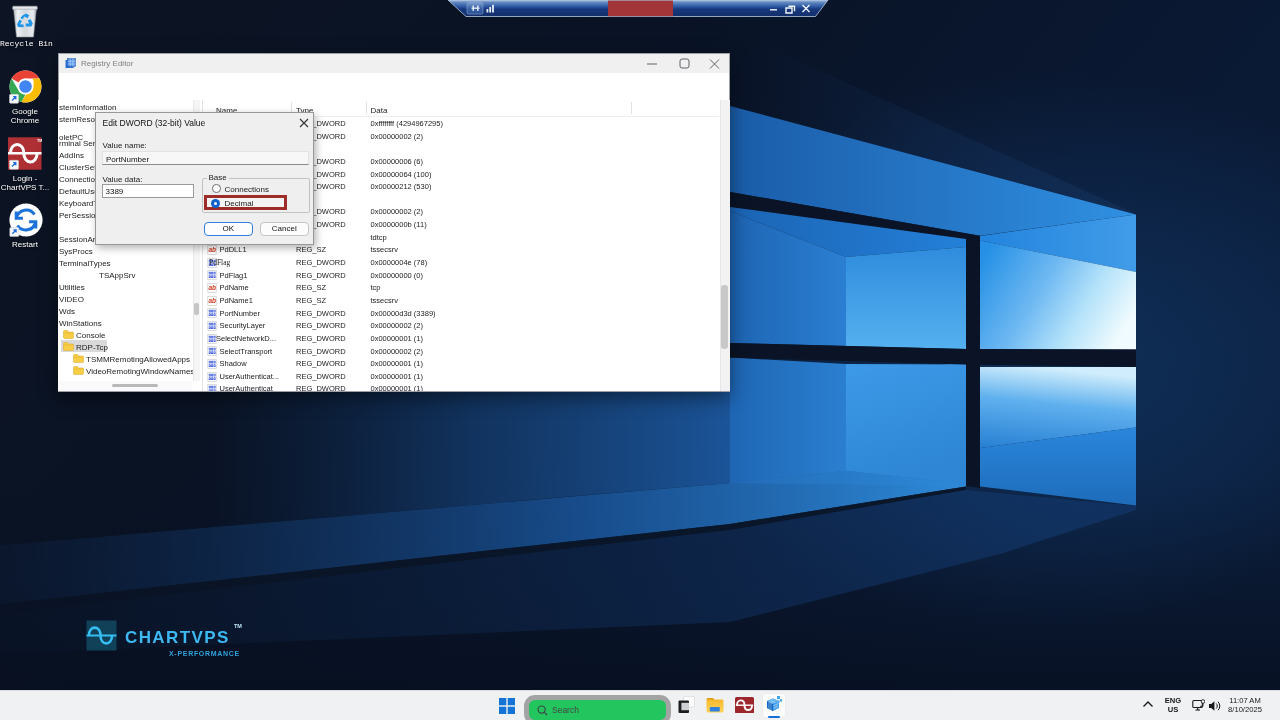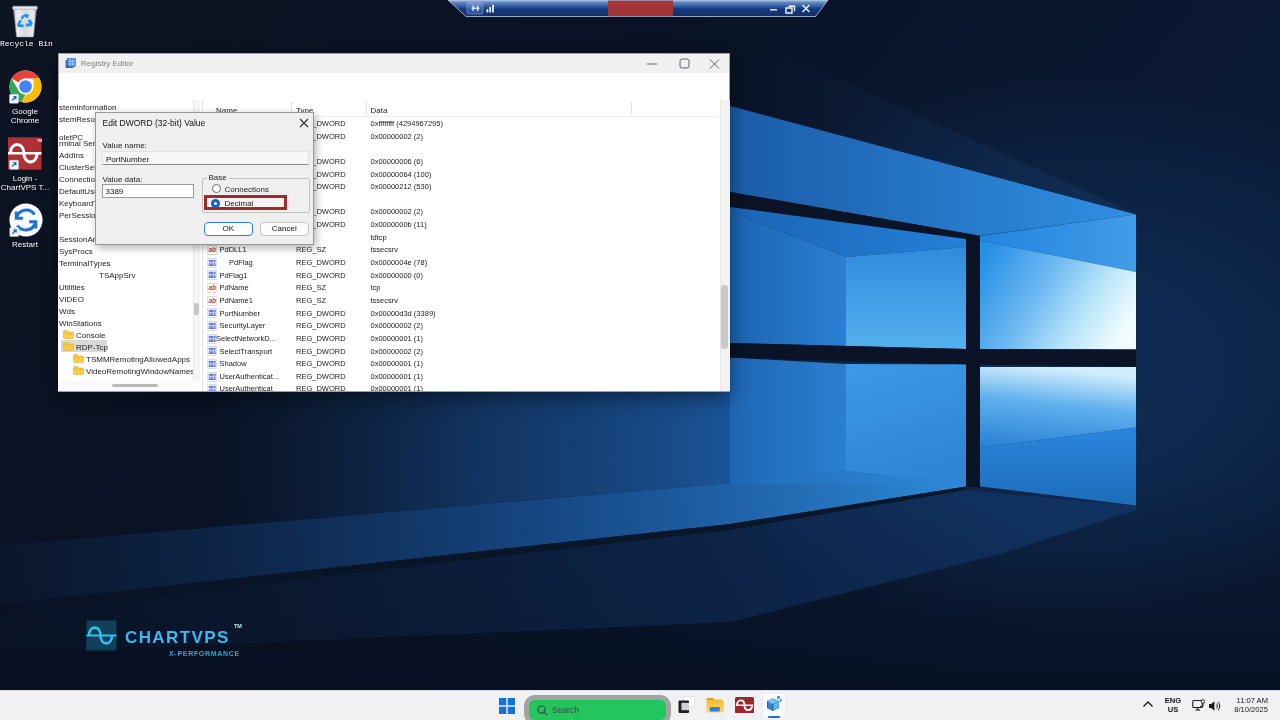--- a/index.html
+++ b/index.html
@@ -335,21 +335,21 @@
         </g>
         <g fill="#fff">
           <rect x="2.4" y="2.6" width="0.7" height="1"></rect>
           <rect x="4.8" y="2.6" width="0.7" height="1"></rect>
           <rect x="7.2" y="2.6" width="0.7" height="1"></rect>
           <rect x="2.4" y="6.2" width="0.7" height="1"></rect>
           <rect x="4.8" y="6.2" width="0.7" height="1"></rect>
           <rect x="7.2" y="6.2" width="0.7" height="1"></rect>
         </g>
       </svg>
-      <div class="lr" style="left:26px;top:157.03999999999996px;">PdFlag</div>
+      <div class="lr" style="left:6px;top:157.03999999999996px;font-family:Liberation Serif, serif;">PdFlag</div>
       <div class="lr" style="left:93px;top:157.03999999999996px;">REG_DWORD</div>
       <div class="lr" style="left:167.5px;top:157.03999999999996px;">0x0000004e (78)</div>
       <svg class="abs" style="left:3.5px;top:170.47999999999996px" width="10" height="10" viewBox="0 0 10 10">
         <rect x="0.8" y="0.5" width="8.4" height="9" fill="#fff" stroke="#c4c4c4" stroke-width="0.6"></rect>
         <g fill="#2f4fd8">
           <rect x="1.8" y="1.8" width="1.9" height="2.6"></rect>
           <rect x="4.2" y="1.8" width="1.9" height="2.6"></rect>
           <rect x="6.6" y="1.8" width="1.9" height="2.6"></rect>
           <rect x="1.8" y="5.4" width="1.9" height="2.6"></rect>
           <rect x="4.2" y="5.4" width="1.9" height="2.6"></rect>
@@ -618,14 +618,14 @@
 <rect x="0.8" y="1.5" width="9.5" height="7" rx="1" stroke="#1a1a1a" stroke-width="1.1" fill="none"></rect>
 <path d="M3.5,11 h4.5" stroke="#1a1a1a" stroke-width="1.1"></path>
         <path d="M5.7,8.5 v2.5" stroke="#1a1a1a" stroke-width="1.1"></path>
 <circle cx="11" cy="2.5" r="1.8" fill="#eff1f3" stroke="#1a1a1a" stroke-width="0.9"></circle>
         <path d="M11,4.3 v3 h-3" stroke="#1a1a1a" stroke-width="0.9" fill="none"></path>
 </svg>
 <svg class="abs" style="left:1208px;top:8.5px" width="13" height="12" viewBox="0 0 13 12">
 <path d="M1,4 h2.2 L6.4,1.2 V10.8 L3.2,8 H1 Z" fill="#1a1a1a"></path>
 <path d="M8.2,3.5 a3.4,3.4 0 0 1 0,5 M10,1.8 a5.8,5.8 0 0 1 0,8.4" stroke="#1a1a1a" stroke-width="1" fill="none"></path>
 </svg>
-<div class="abs" style="left:1222px;top:4.5px;width:46px;text-align:right;font-size:7.6px;color:#161616;line-height:9.2px;">11:07 AM<br>8/10/2025</div>
+<div class="abs" style="left:1222px;top:4.5px;width:46px;text-align:center;font-size:7.6px;color:#161616;line-height:9.2px;">11:07 AM<br>8/10/2025</div>
 </div>
 </div>
 </body></html>

